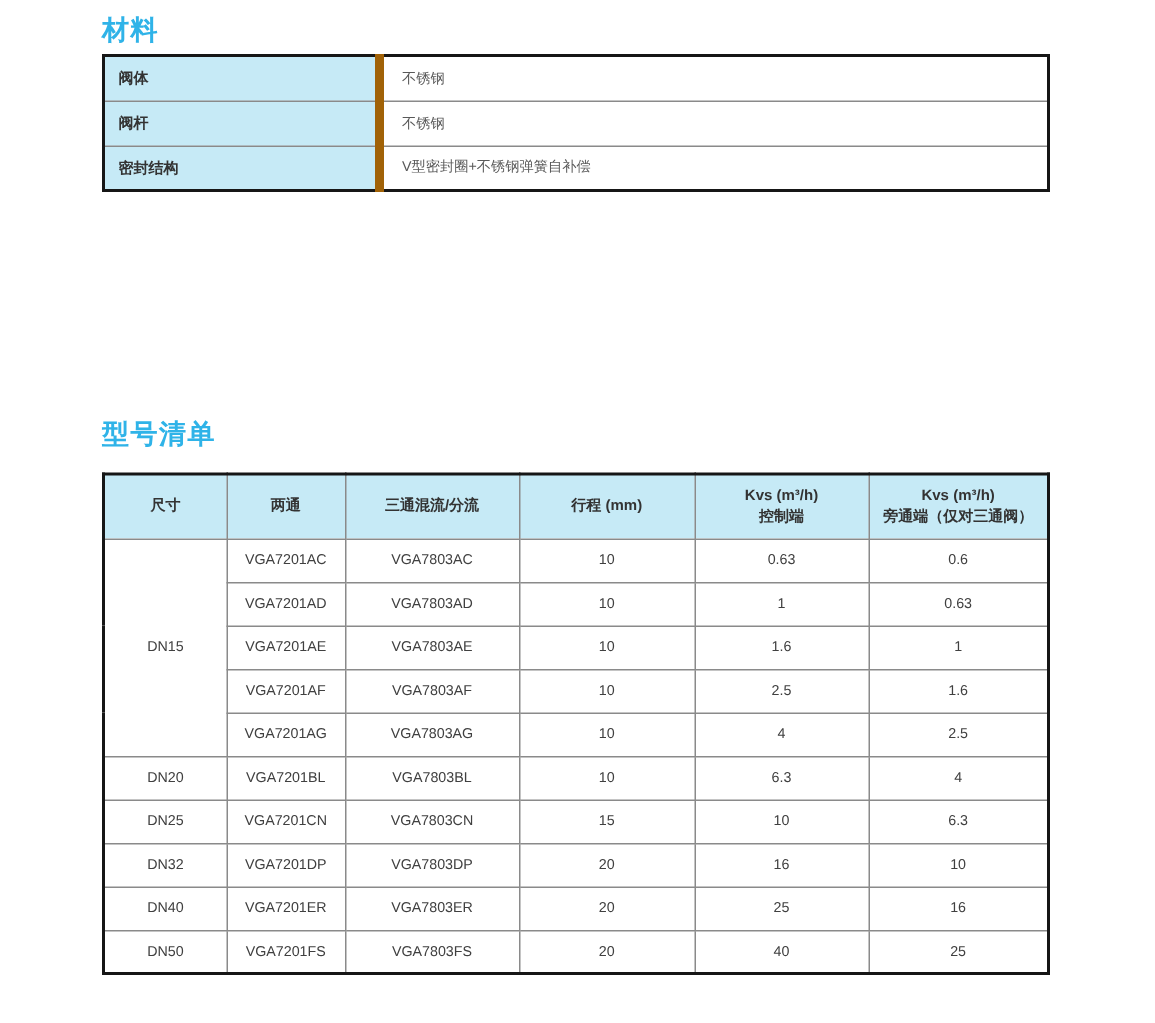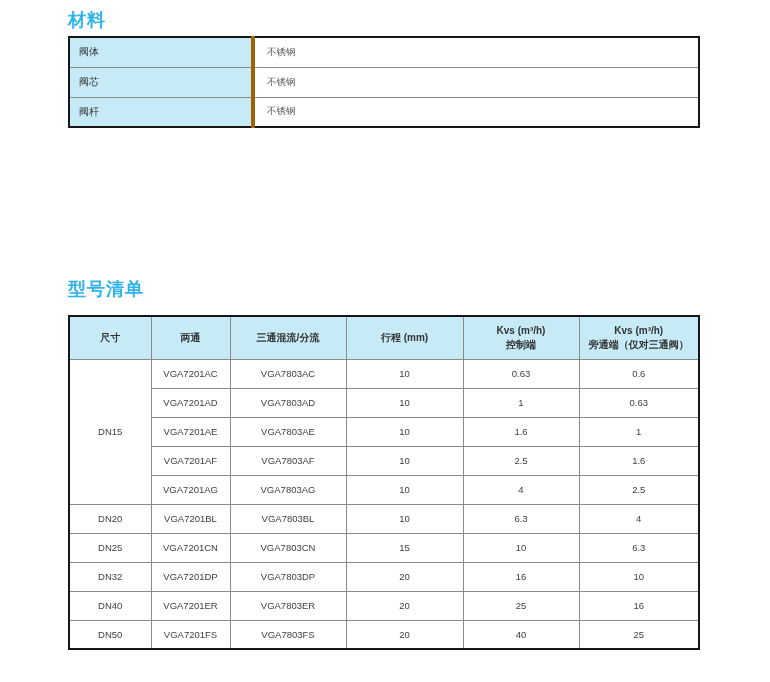--- a/index.html
+++ b/index.html
@@ -39,25 +39,25 @@
   .materials-table th,
   .materials-table td {
     height: 30px;
     vertical-align: middle;
     border: 1px solid #8a8a8a;
   }
   .materials-table th {
     width: 184px;
     background: #c6eaf6;
     font-size: 10px;
-    font-weight: 400;
+    font-weight: 700;
     color: #333333;
     text-align: left;
     padding-left: 9px;
-    border-right: 4px solid #a16207;
+    border-right: 6px solid #a16207;
   }
   .materials-table td {
     font-size: 9.5px;
     font-weight: 400;
     color: #595959;
     text-align: left;
     padding-left: 12px;
     background: #ffffff;
   }
 
@@ -105,26 +105,26 @@
 
   <h2 class="section-title materials-title">材料</h2>
 
   <table class="materials-table">
     <tbody>
       <tr>
         <th>阀体</th>
         <td>不锈钢</td>
       </tr>
       <tr>
-        <th>阀芯</th>
-        <td>不锈钢</td>
-      </tr>
-      <tr>
         <th>阀杆</th>
         <td>不锈钢</td>
+      </tr>
+      <tr>
+        <th>密封结构</th>
+        <td>V型密封圈+不锈钢弹簧自补偿</td>
       </tr>
     </tbody>
   </table>
 
   <h2 class="section-title models-title">型号清单</h2>
 
   <table class="models-table">
     <colgroup>
       <col style="width:82px">
       <col style="width:79px">

